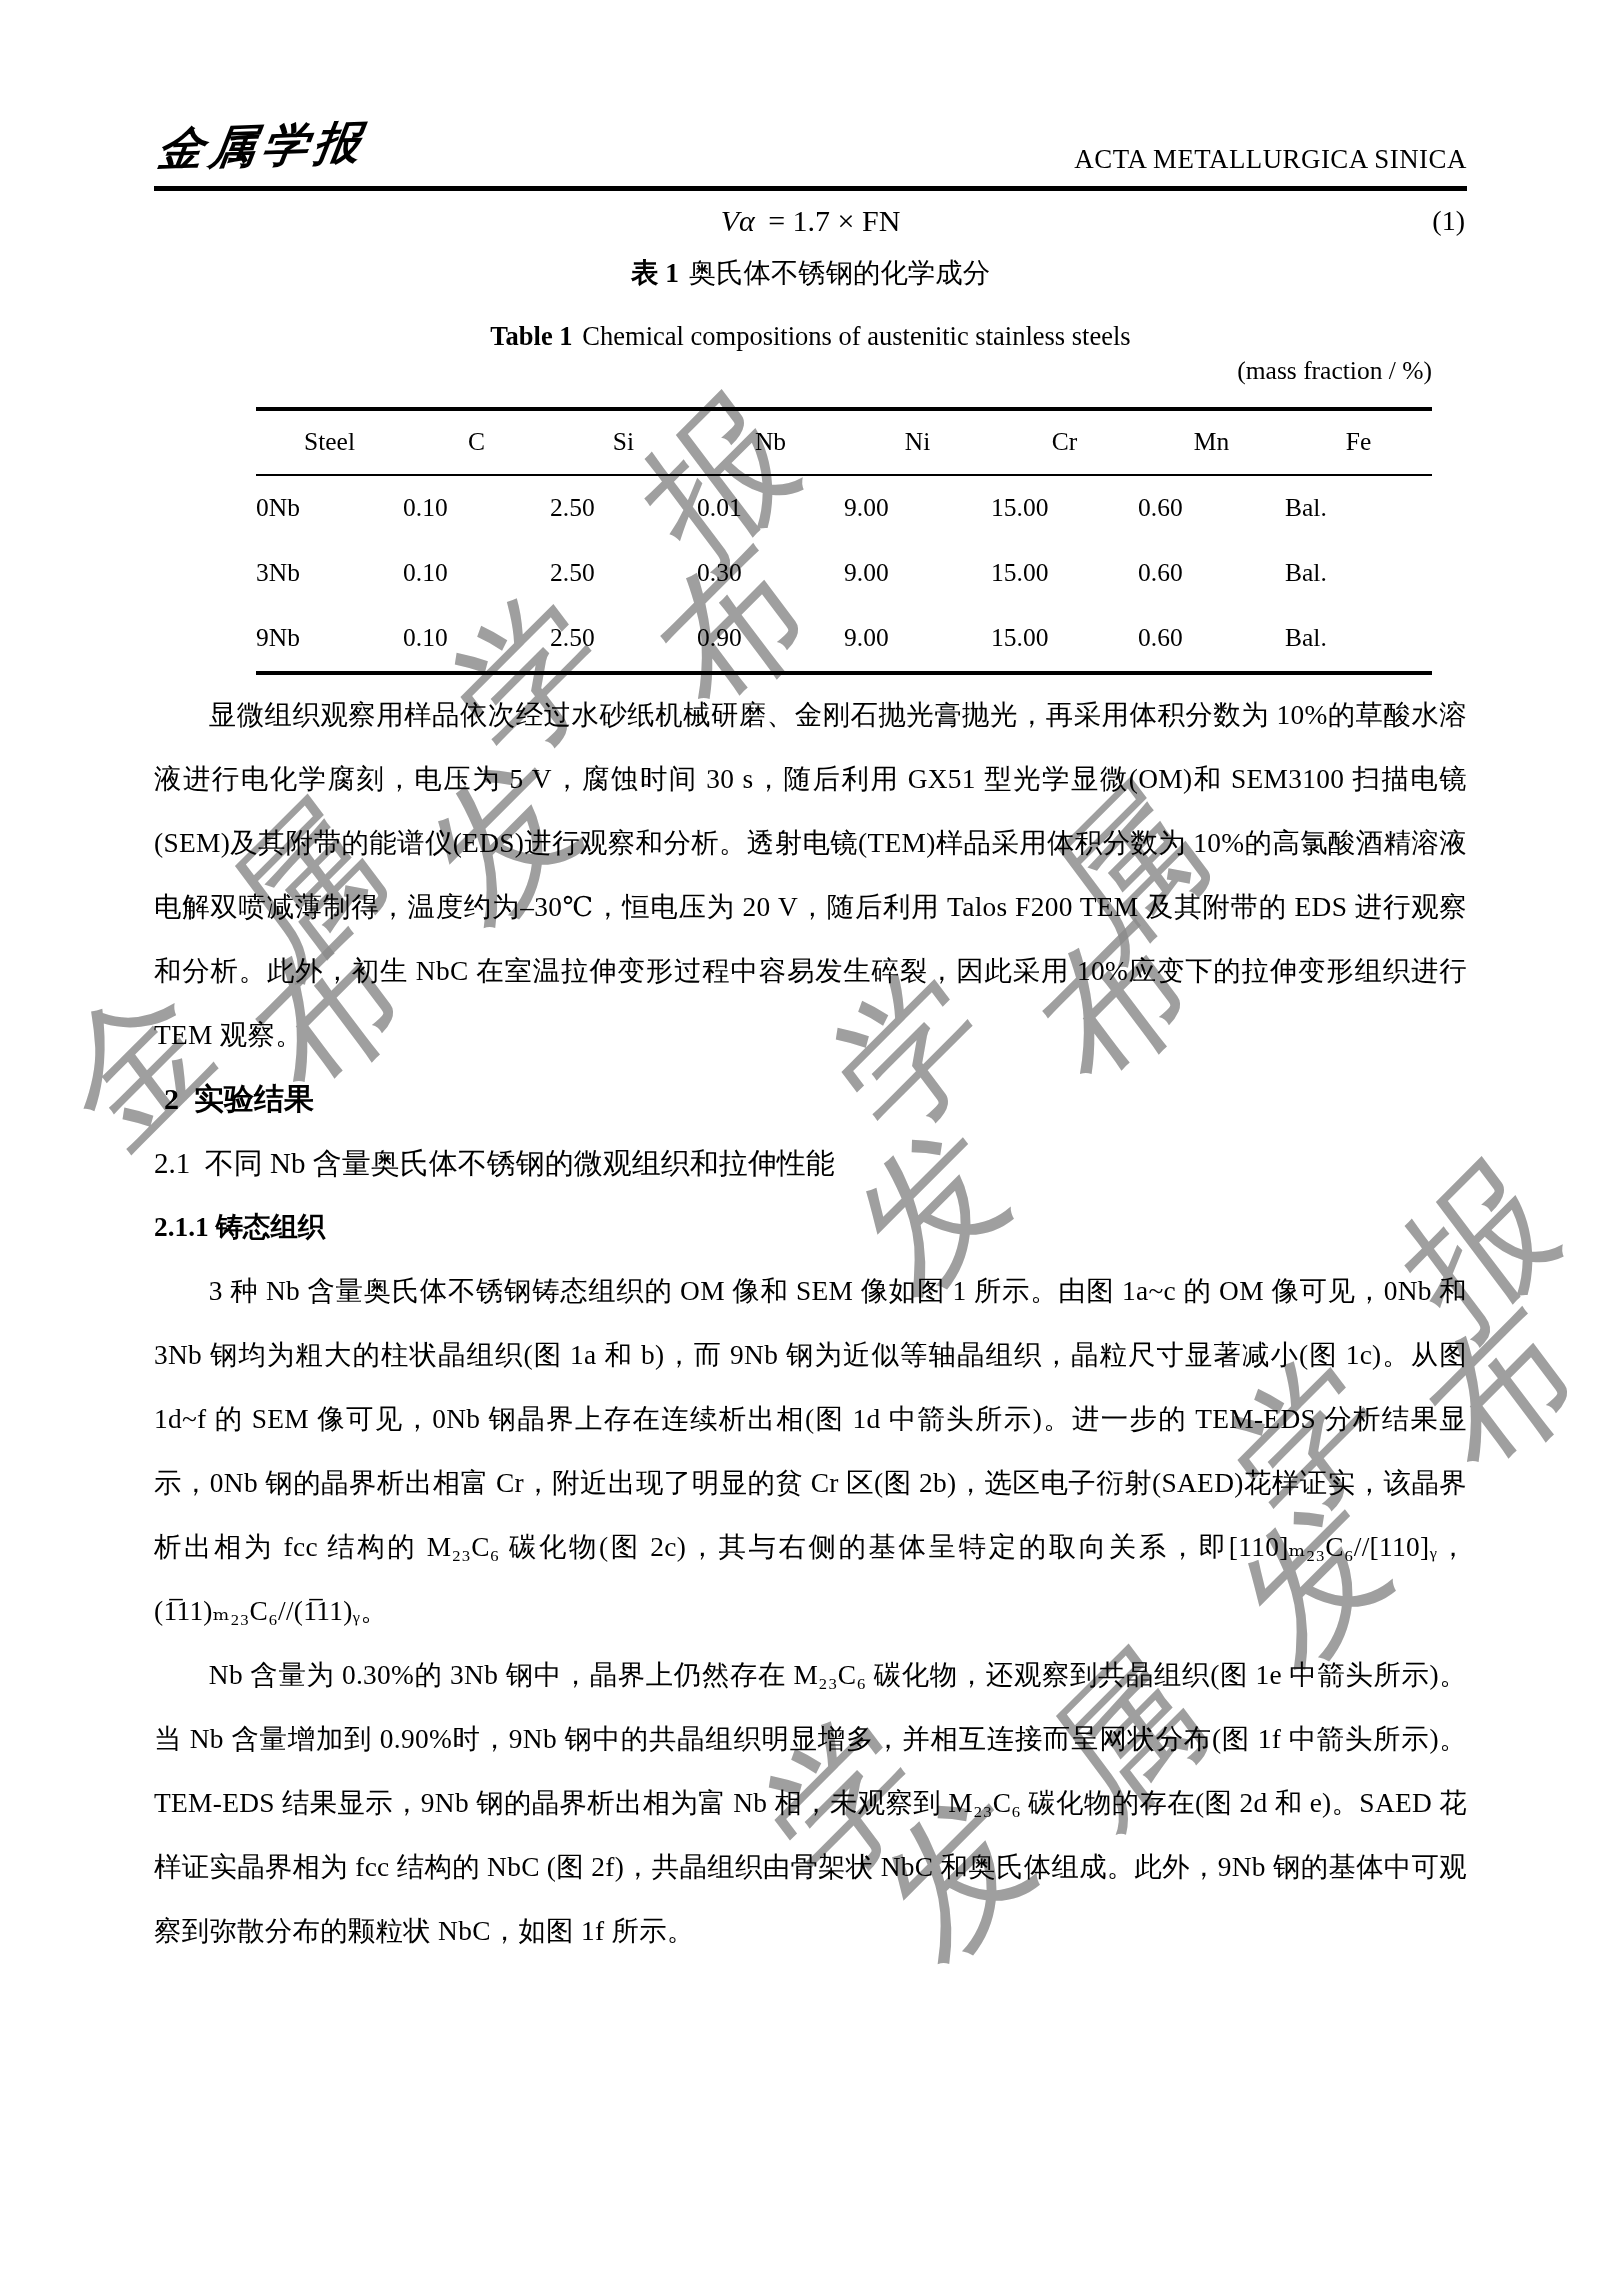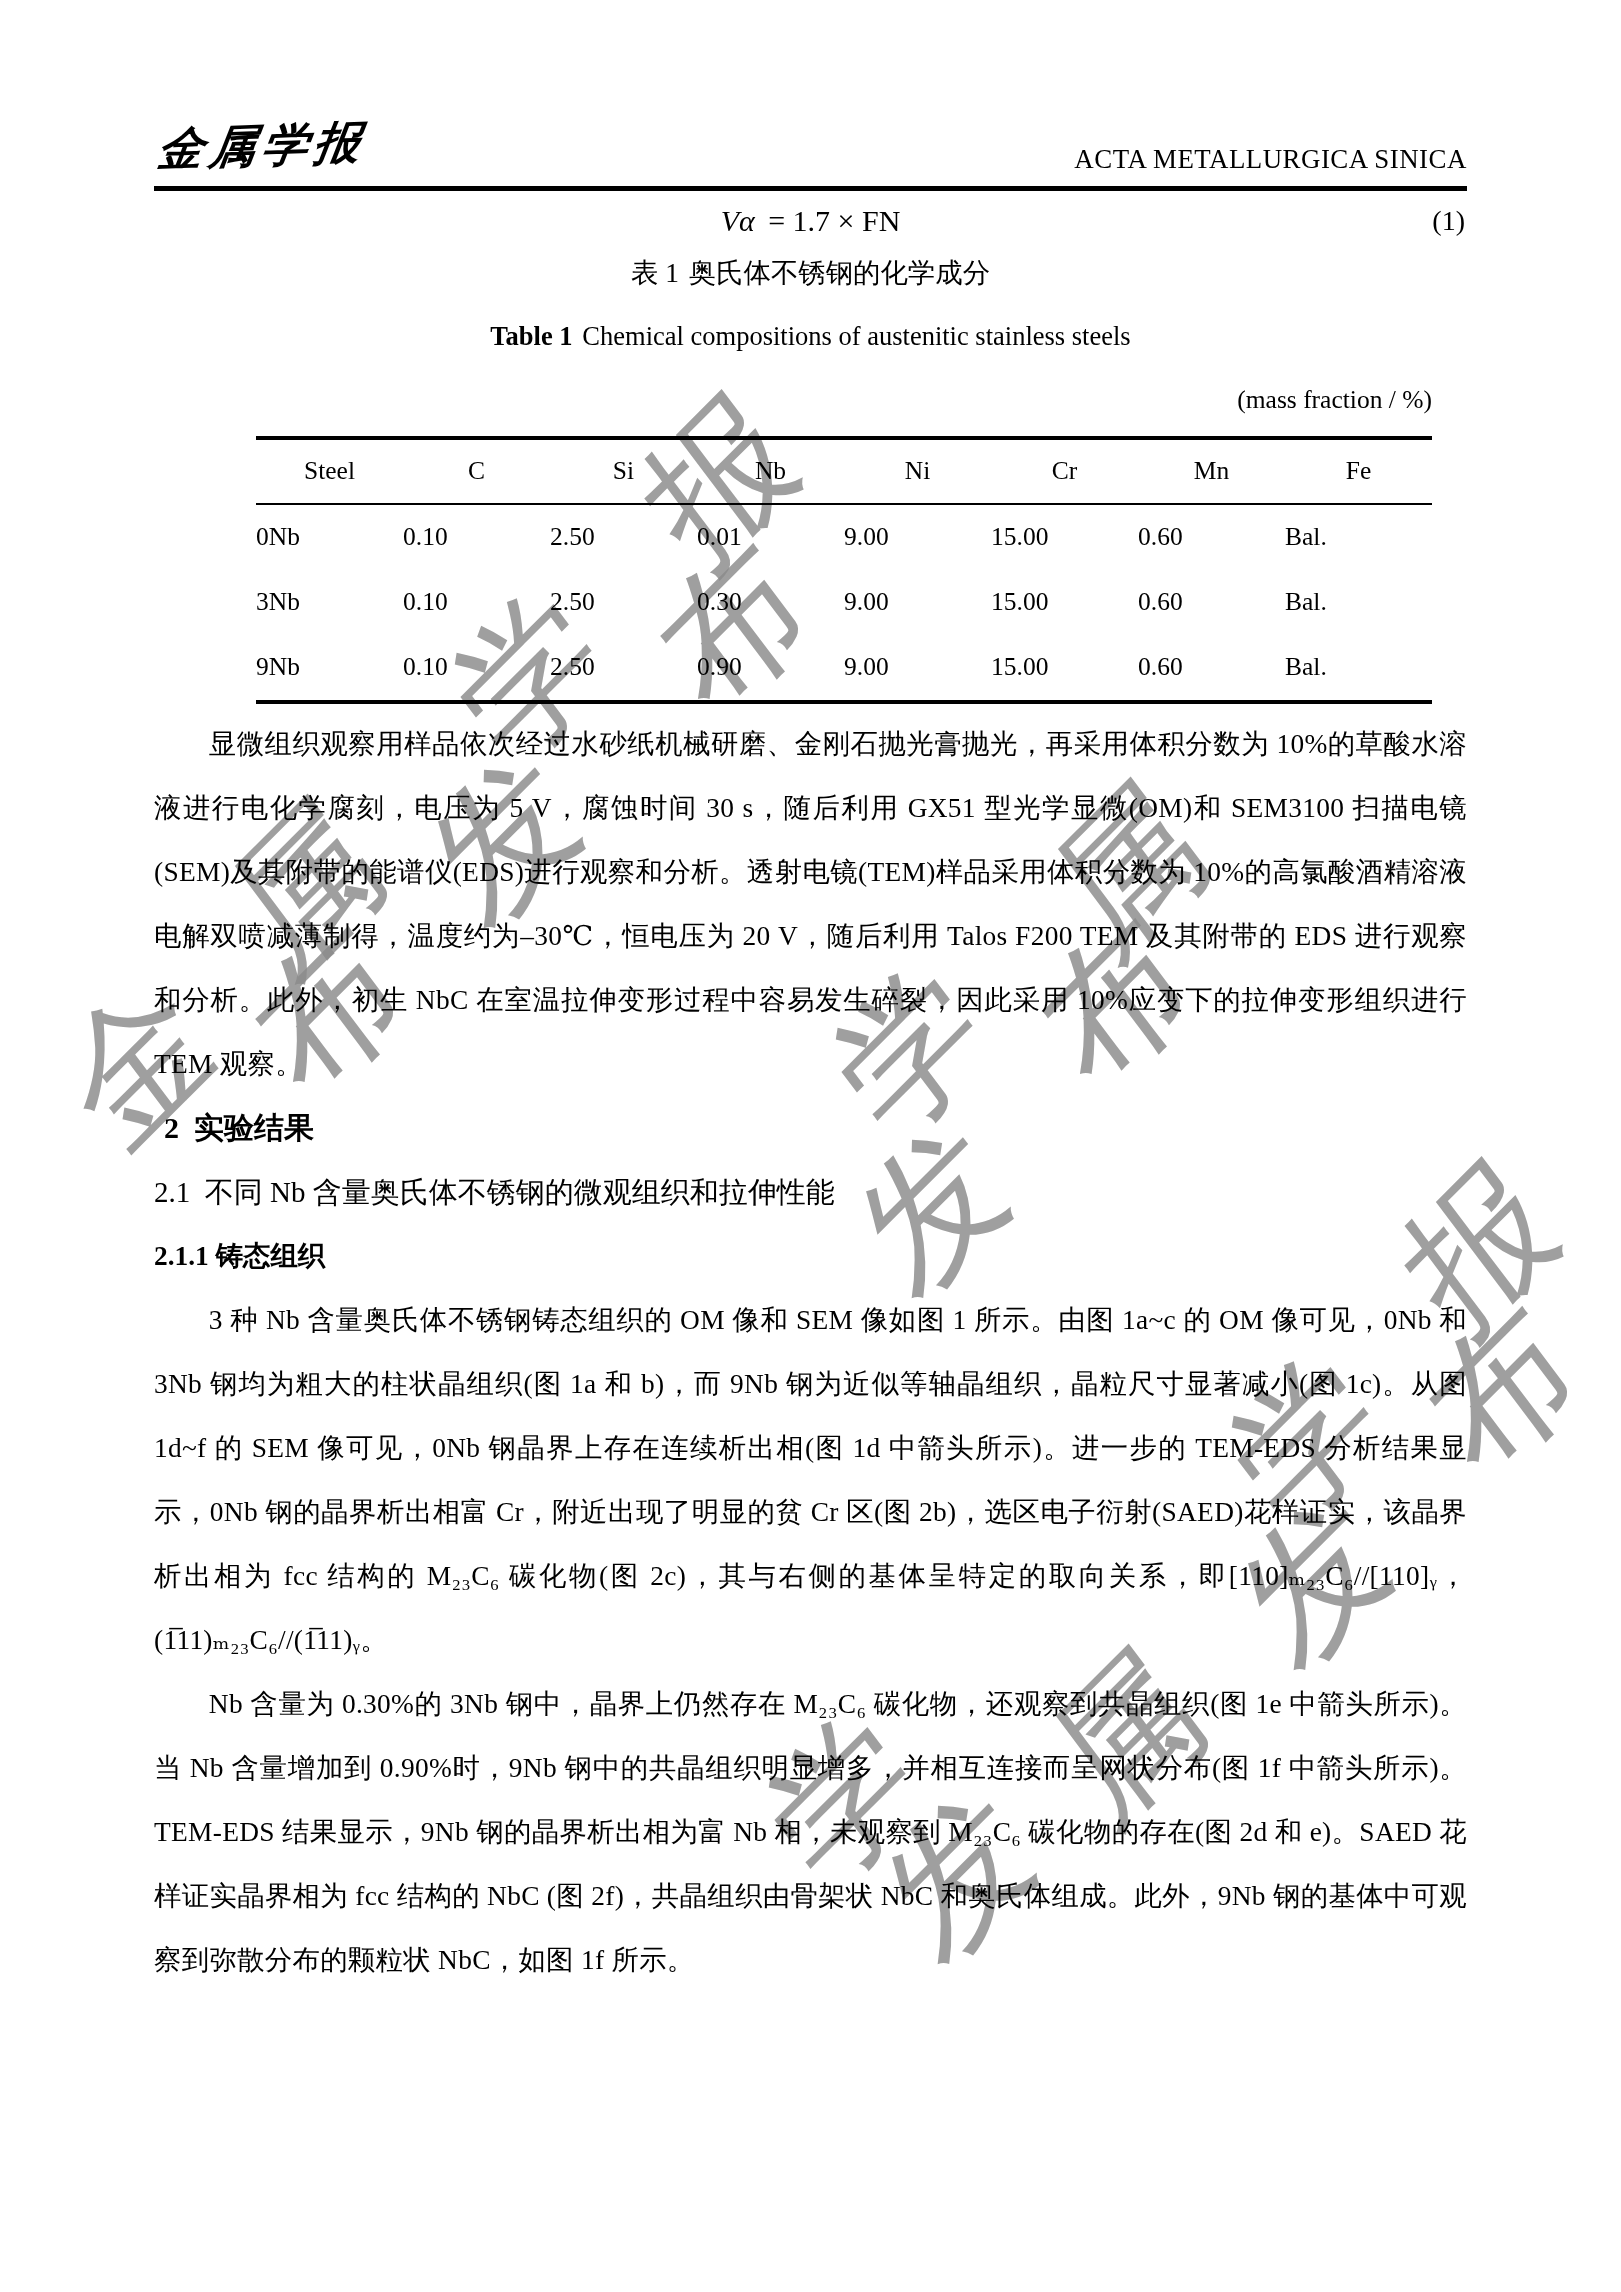--- a/index.html
+++ b/index.html
@@ -28,28 +28,28 @@
   .journal-title { font-size:28px; line-height:35px; letter-spacing:0.5px; transform:scaleX(.96); transform-origin:right; }
 
   
   .equation-row { position:relative; height:59px; line-height:59px; text-align:center; font-size:30px; }
   .eq-var { font-style:italic; }
   .eq-body { margin-left:5.9px; }
   .equation-number { position:absolute; right:2px; top:0; font-size:28px; }
 
   
   .caption-zh { height:39px; line-height:39px; margin-top:3.9px; text-align:center; font-size:27.4px; }
-  .caption-zh .cap-label { font-weight:normal; }
+  .caption-zh .cap-label { font-weight:bold; }
   .caption-en { height:39px; line-height:39px; margin-top:24.5px; text-align:center; font-size:26.5px; }
   .caption-en .cap-label { font-weight:bold; }
   .cap-text { margin-left:9.8px; }
 
   
   .table-wrap { width:1176px; margin-left:102px; }
-  .unit-note { margin-top:29px; height:29px; line-height:29px; text-align:right; font-size:25.5px; }
+  .unit-note { height:29px; line-height:29px; text-align:right; font-size:25.5px; }
   table.comp-table {
     width:1176px; margin-top:21.6px; border-collapse:collapse; table-layout:fixed;
     border-top:4.9px solid #000; border-bottom:4.9px solid #000; font-size:25.5px;
   }
   table.comp-table th { font-weight:normal; height:63px; border-bottom:2px solid #000; text-align:center; padding:0; }
   table.comp-table td { height:65px; text-align:left; padding:0; }
 
   
   .para {
     font-size:27.4px; line-height:64px; text-align:justify; text-indent:2em;

